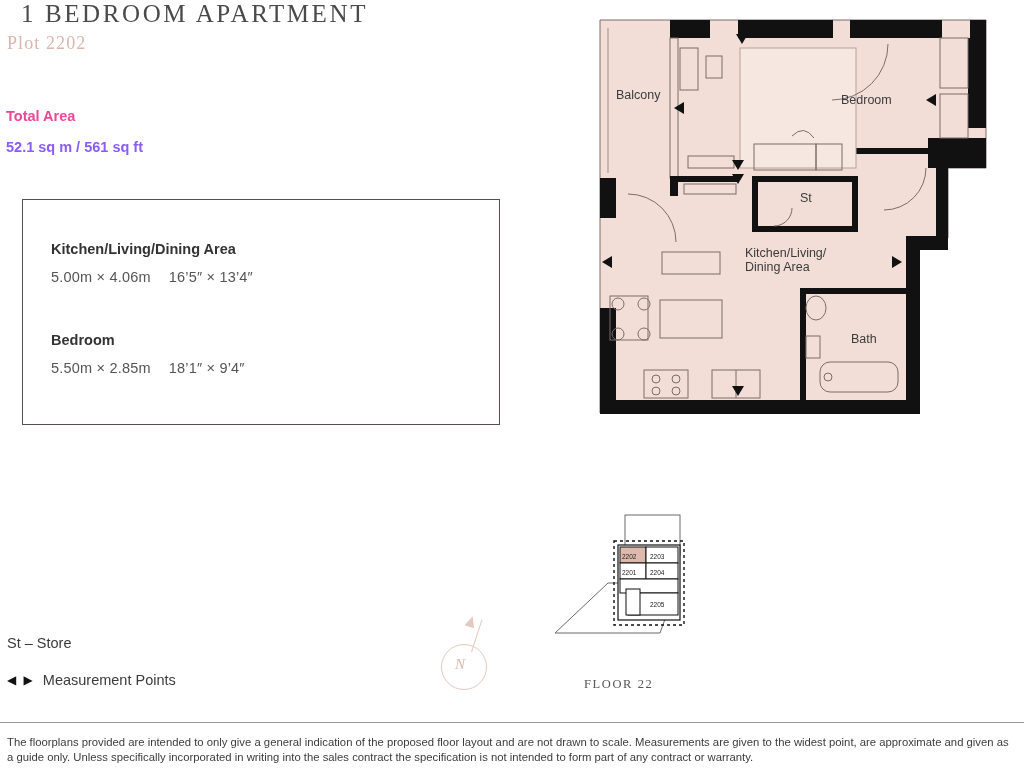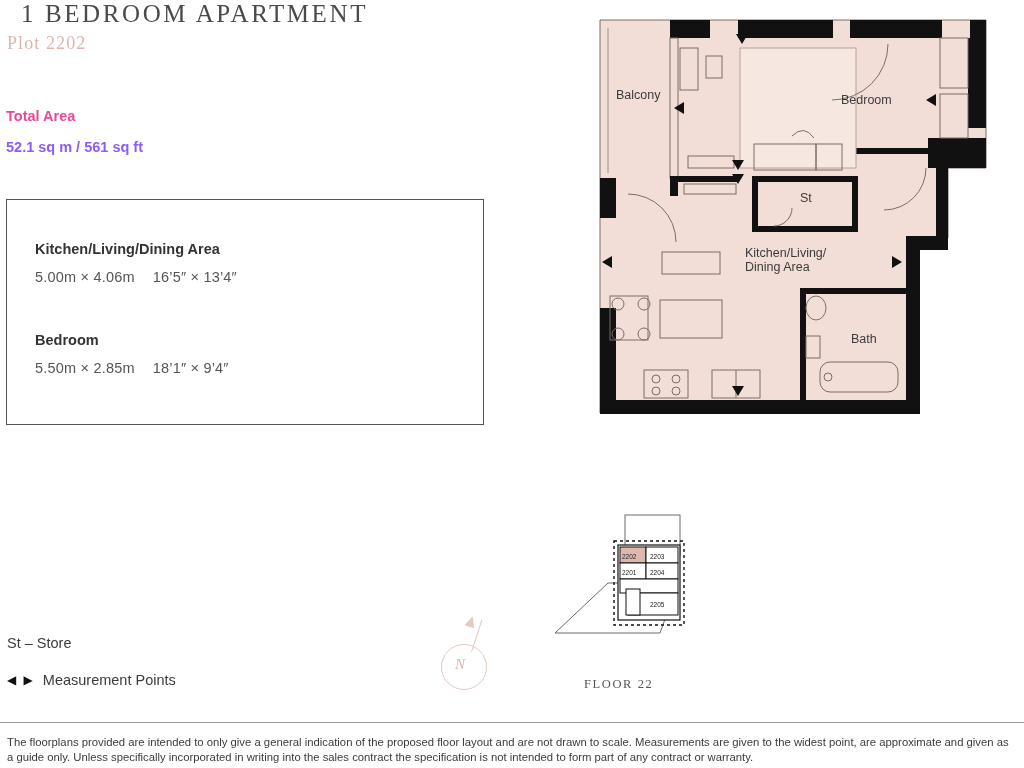--- a/index.html
+++ b/index.html
@@ -53,21 +53,21 @@
     position: absolute;
     left: 6px;
     top: 139px;
     font-size: 14.5px;
     font-weight: bold;
     color: #8b5cf6;
   }
 
   .rooms-box {
     position: absolute;
-    left: 6px;
+    left: 22px;
     top: 199px;
     width: 478px;
     height: 226px;
     border: 1px solid #55504d;
     box-sizing: border-box;
     padding-left: 48px;
   }
   .room {
     position: absolute;
     left: 28px;

